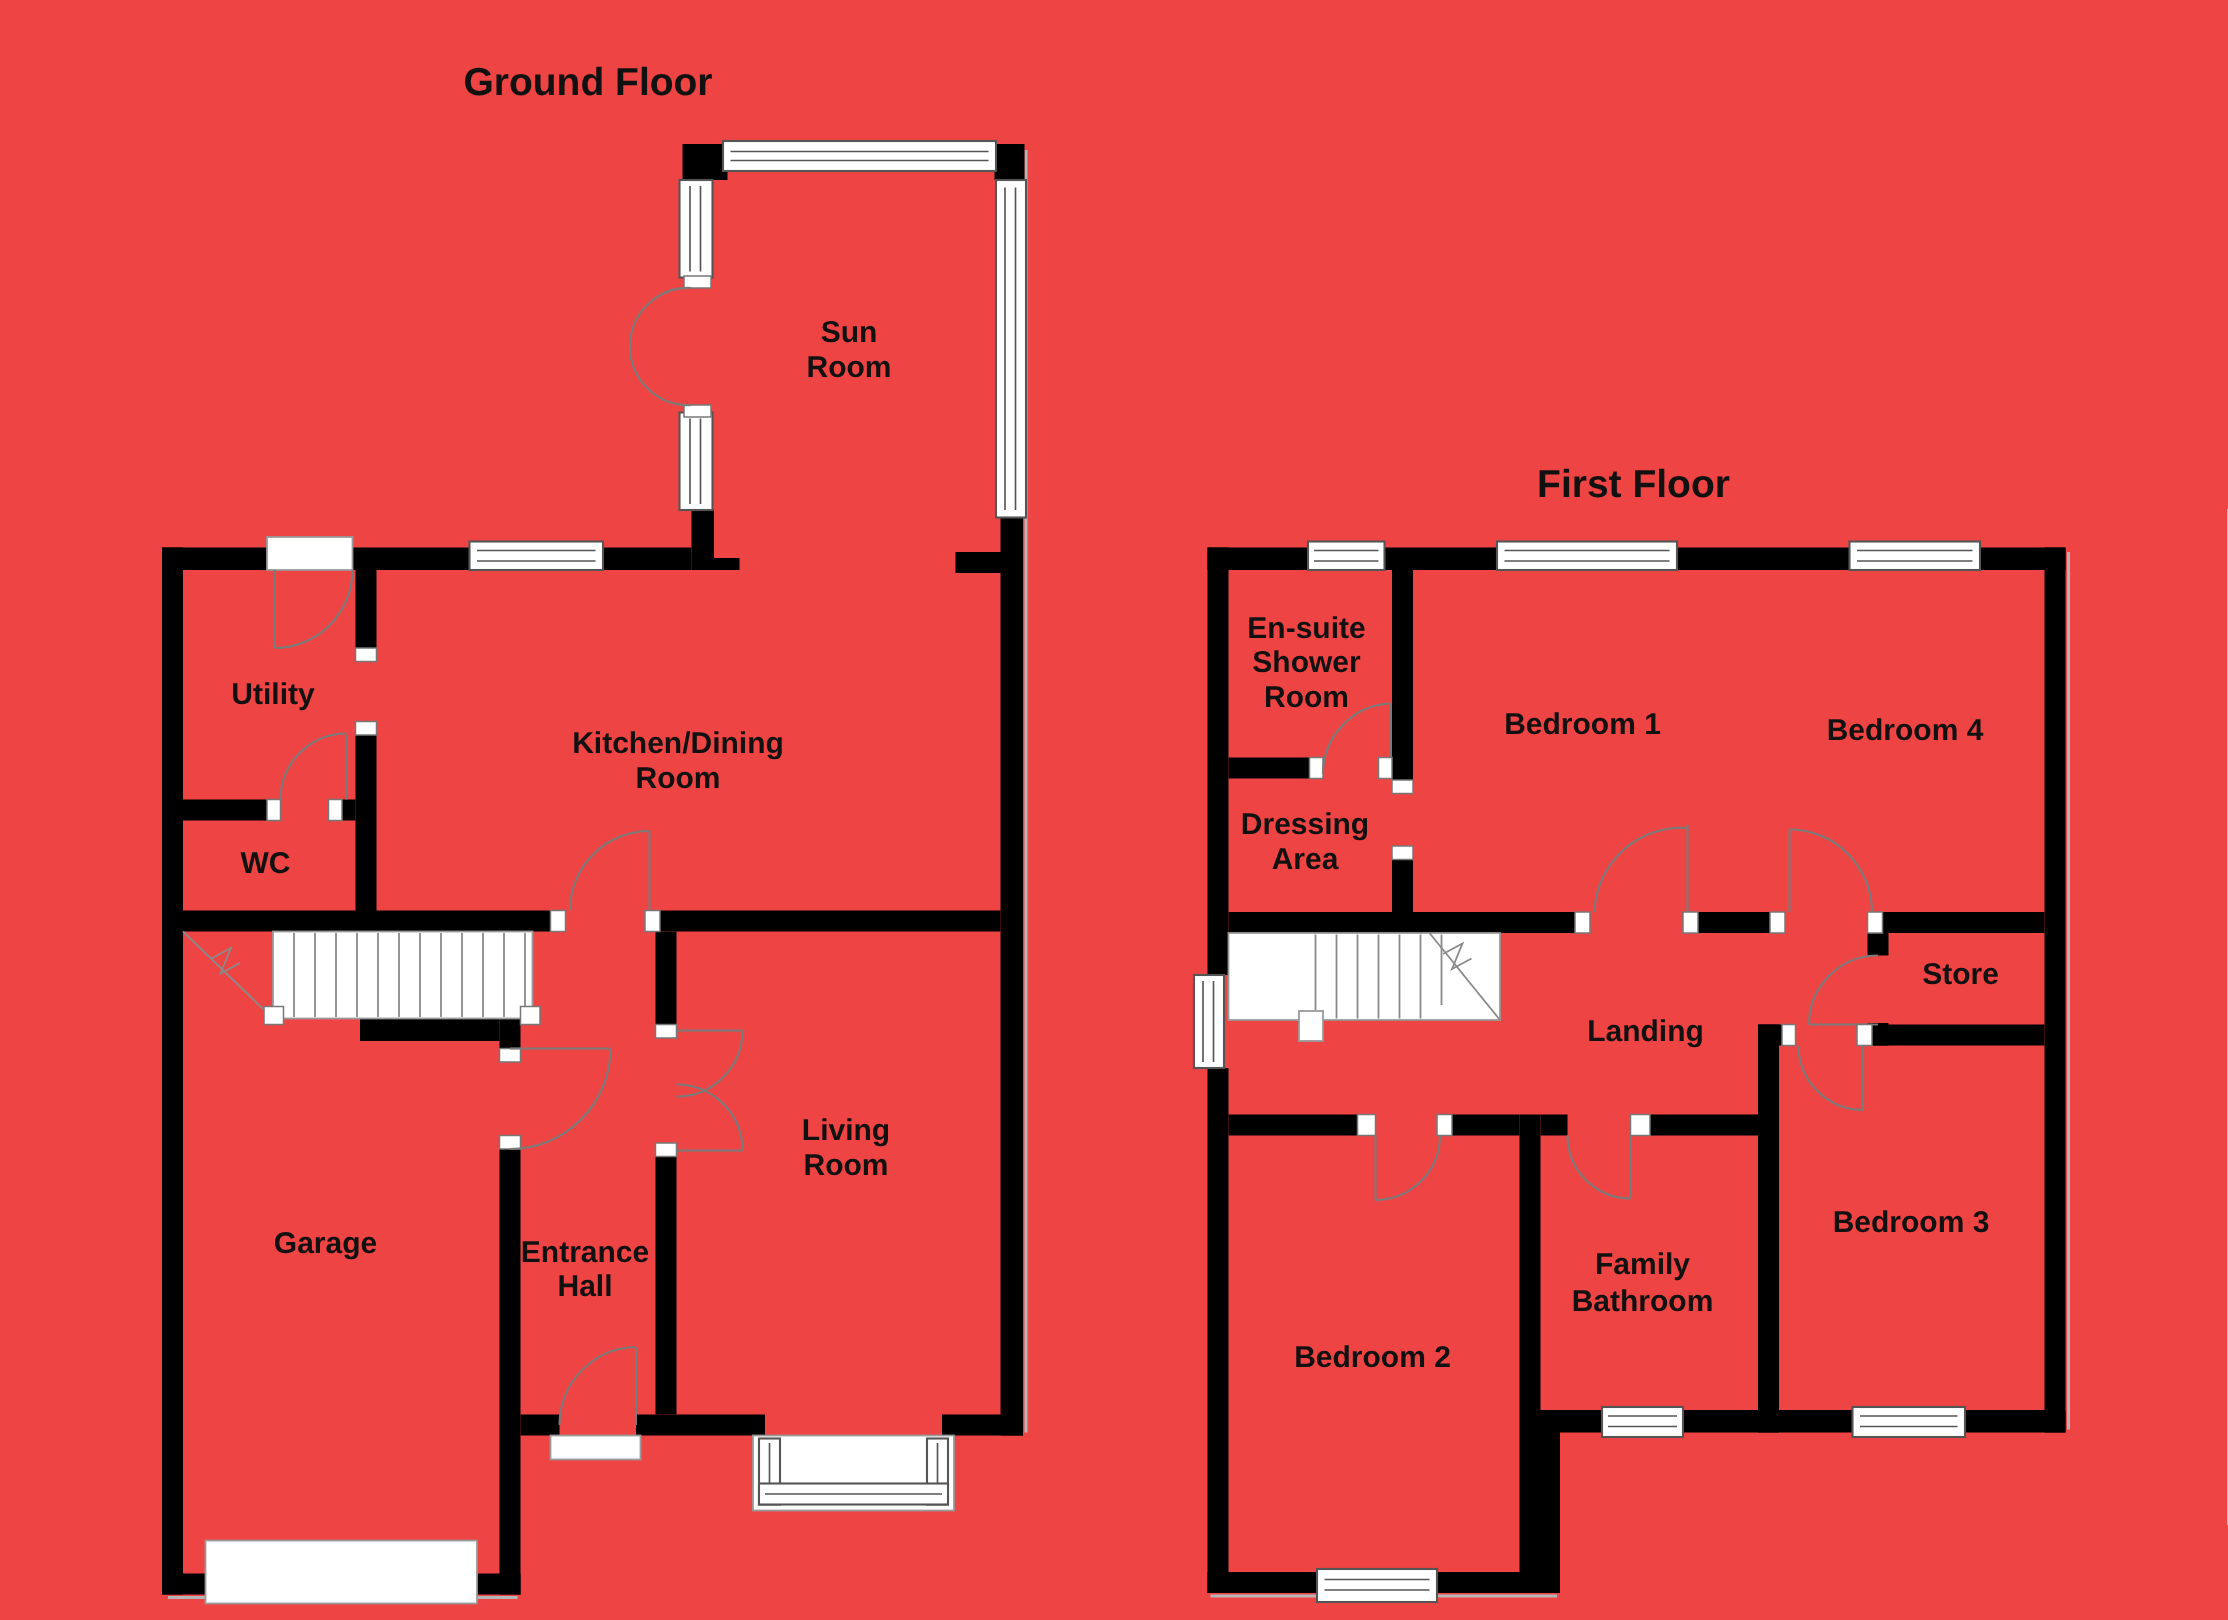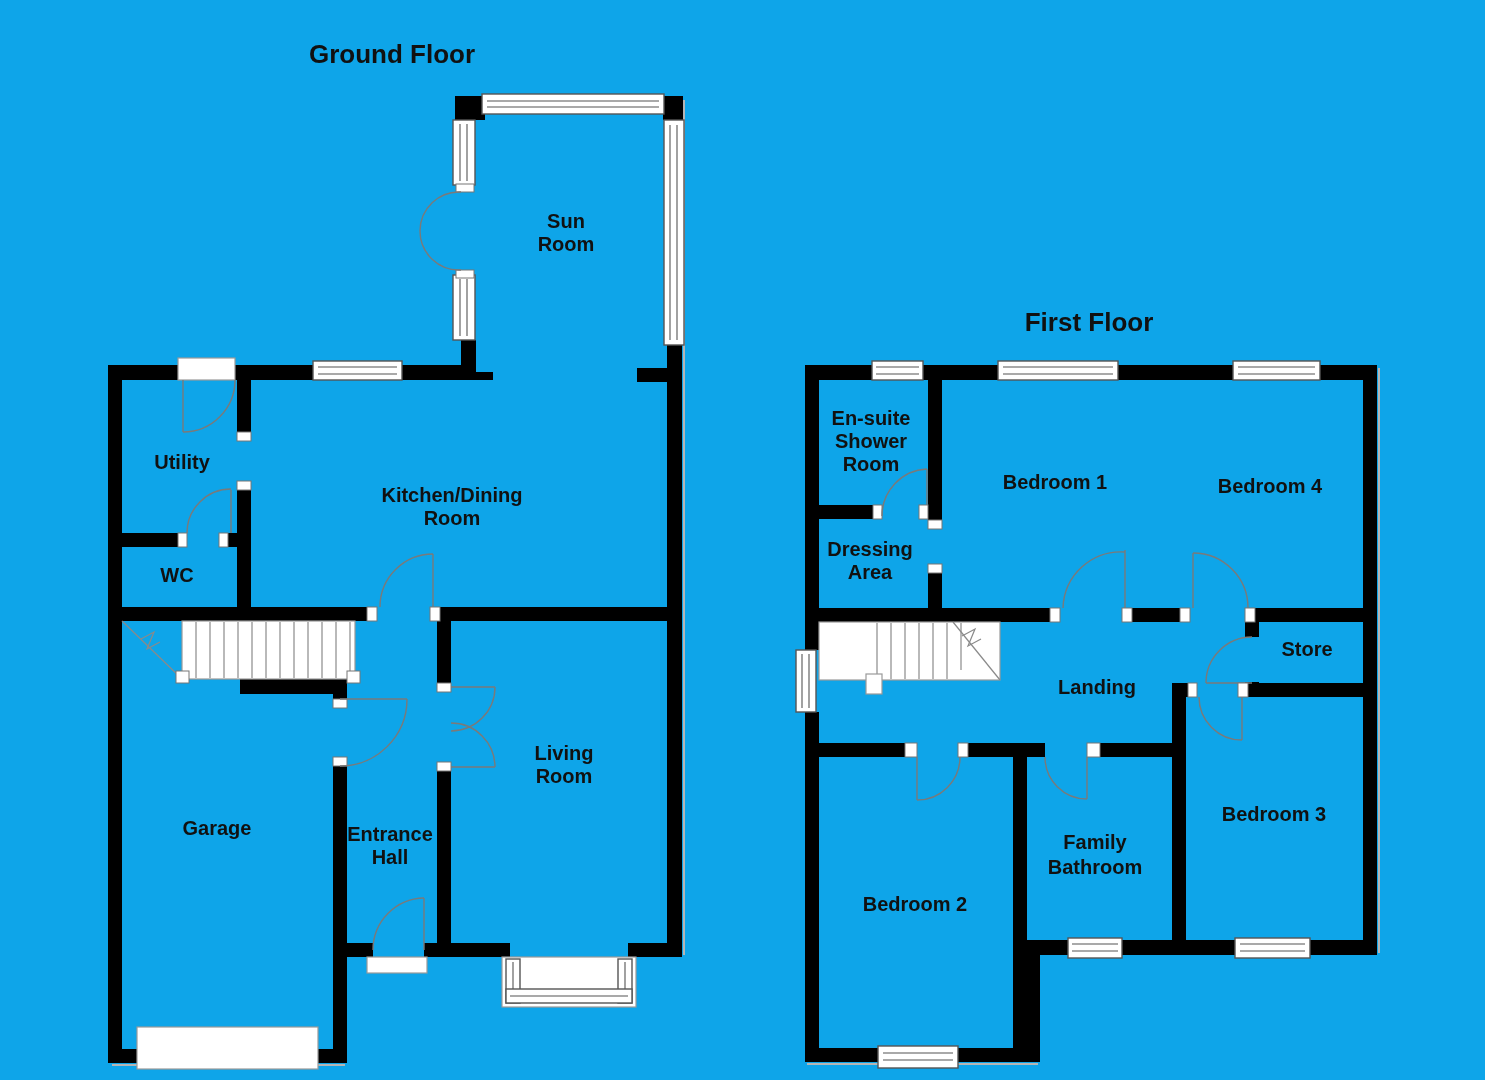--- a/index.html
+++ b/index.html
@@ -1,16 +1,16 @@
 <!DOCTYPE html>
 <html><head>
 <meta charset="utf-8">
 <style>
   html,body{margin:0;padding:0;background:#ffffff;}
-  .stage{position:relative;width:1485px;height:1080px;background:#0ea5e9;overflow:hidden;}
+  .stage{position:relative;width:1485px;height:1080px;background:#ef4444;overflow:hidden;}
   svg{position:absolute;top:0;left:0;}
   .w{fill:#000;}
   .jamb{fill:#fff;stroke:#777;stroke-width:1;}
   .win{fill:#fff;stroke:#555;stroke-width:1.4;}
   .wl{stroke:#555;stroke-width:1.1;fill:none;}
   .arc{stroke:#7a7a7a;stroke-width:1.4;fill:none;}
   .leaf{stroke:#7a7a7a;stroke-width:1.4;fill:none;}
   .tread{stroke:#8a8a8a;stroke-width:1.2;fill:none;}
   .frame{fill:#fff;stroke:#9a9a9a;stroke-width:1.2;}
   .shadow{stroke:#b5b5b5;stroke-width:2;fill:none;}

